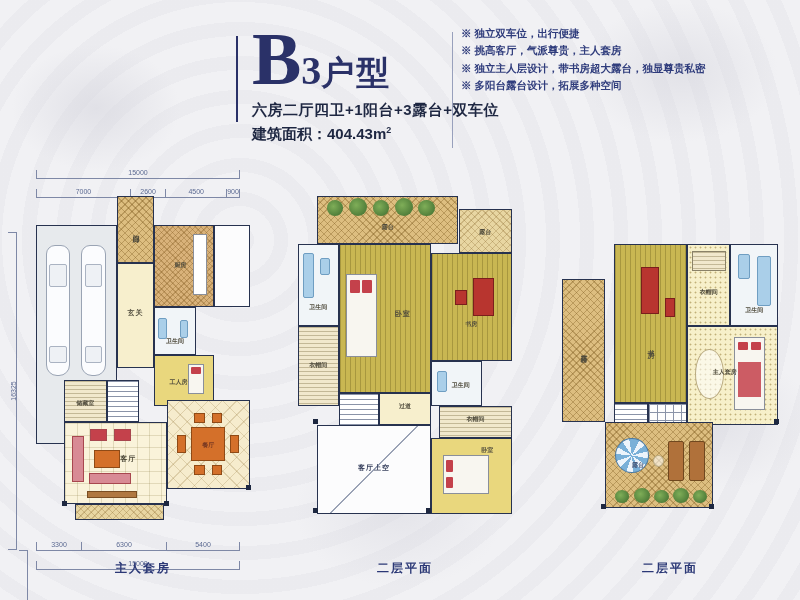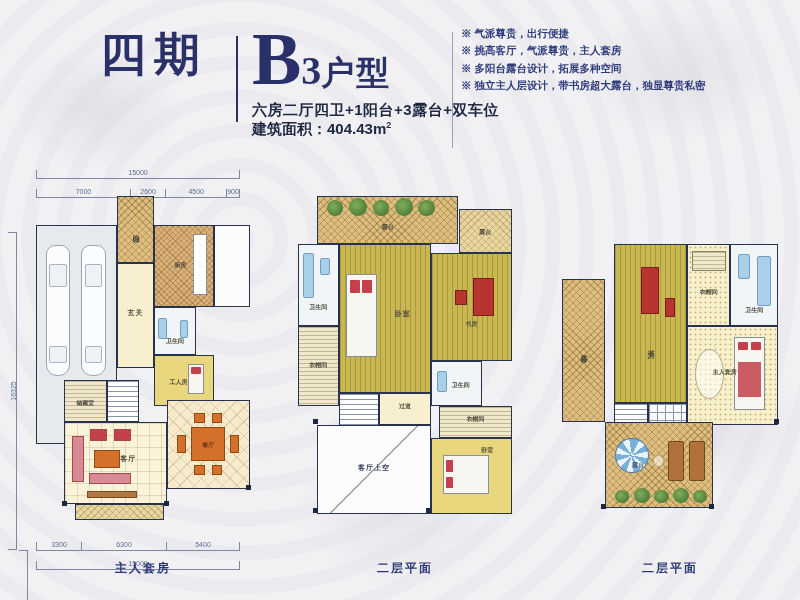--- a/index.html
+++ b/index.html
@@ -17,21 +17,21 @@
     font-family:"Liberation Serif",serif;font-weight:bold;}
   .phase-title{font-size:46px;line-height:54px;letter-spacing:8px;}
   .phase-sub{font-size:29px;line-height:38px;letter-spacing:2px;}
   .vdiv{position:absolute;background:#2a3168;}
   .unit{position:absolute;left:252px;top:22px;color:#2a3168;}
   .unit-line{font-family:"Liberation Serif",serif;font-weight:bold;}
   .u-letter{font-size:74px;line-height:74px;}
   .u-digit{font-size:40px;}
   .u-type{font-size:33px;letter-spacing:2px;}
   .spec{margin-top:5px;font-size:15px;font-weight:bold;color:#1e2742;letter-spacing:.5px;}
-  .area{font-size:15px;font-weight:bold;color:#1e2742;}
+  .area{margin-top:5px;font-size:15px;font-weight:bold;color:#1e2742;}
   .area sup{font-size:9px;}
   .features{position:absolute;left:461px;top:25px;width:332px;margin:0;padding:0;}
   .features li{list-style:none;font-size:10.5px;line-height:17.4px;color:#2f3c7c;font-weight:bold;}
   
   .dimchain{display:flex;position:relative;height:9px;}
   .dimchain:not(.v)::before{content:"";position:absolute;left:0;right:0;bottom:0;border-bottom:1px solid #7e88a6;}
   .dimchain:not(.v) .seg{position:relative;border-left:1px solid #7e88a6;}
   .dimchain:not(.v) .seg:last-child{border-right:1px solid #7e88a6;}
   .seg i{font-style:normal;font-size:7px;color:#5c6a92;}
   .dimchain:not(.v) .seg i{position:absolute;left:0;width:100%;text-align:center;top:-1px;line-height:8px;}
@@ -101,38 +101,37 @@
   .counter{background:#ffffff;border:1px solid #8a8f9a;}
   .pcol{position:absolute;width:5px;height:5px;background:#1d2740;}
   .plan-caption{position:absolute;top:560px;font-size:12px;color:#2b3876;font-weight:bold;letter-spacing:2px;text-align:center;}
 </style>
 </head>
 <body>
 
 <div class="canvas">
 
   <div class="phase">
-    <div class="phase-title">四期</div>
   </div>
   <div class="vdiv" style="left:236px;top:36px;width:2px;height:86px;"></div>
 
   <div class="unit">
     <div class="unit-line">
       <span class="u-letter">B</span><span class="u-digit">3</span><span class="u-type">户型</span>
     </div>
     <div class="spec">六房二厅四卫+1阳台+3露台+双车位</div>
     <div class="area"><span>建筑面积：404.43m</span><sup>2</sup></div>
   </div>
   <div class="vdiv" style="left:452px;top:32px;width:1px;height:116px;background:#98a0bc;"></div>
 
   <ul class="features">
-    <li>※ 气派尊贵，出行便捷</li>
+    <li>※ 独立双车位，出行便捷</li>
     <li>※ 挑高客厅，气派尊贵，主人套房</li>
+    <li>※ 独立主人层设计，带书房超大露台，独显尊贵私密</li>
     <li>※ 多阳台露台设计，拓展多种空间</li>
-    <li>※ 独立主人层设计，带书房超大露台，独显尊贵私密</li>
   </ul>
 
   <div class="dimchain abs" style="left:36px;top:170px;width:204px;">
       <span class="seg" style="flex-grow: 15000;">
         <i>15000</i>
       </span>
     </div>
   <div class="dimchain abs" style="left:36px;top:180px;width:204px;">
       <span class="seg" style="flex-grow: 7000;">
         <i>7000</i>

